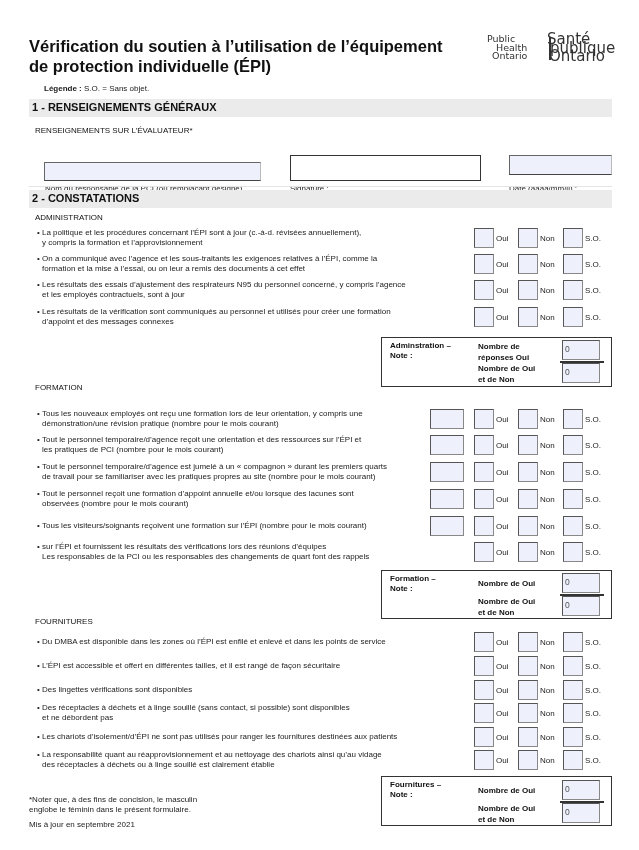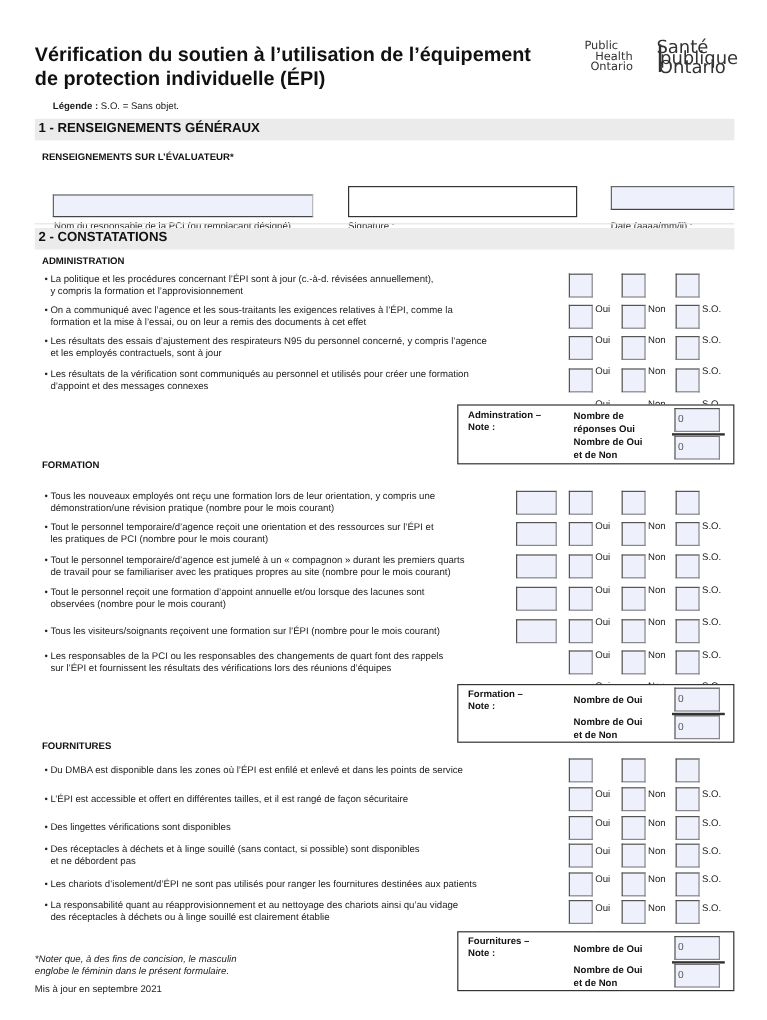--- a/index.html
+++ b/index.html
@@ -10,28 +10,28 @@
   .logo { left: 487px; top: 35px; width: 130px; height: 30px; font-family: "DejaVu Sans", sans-serif; color: #333; }
   .logo .en { position: absolute; left: 0; top: 0; font-size: 9.5px; line-height: 8.5px; }
   .logo .en span { display: block; }
   .logo .sep { position: absolute; left: 62px; top: 2px; width: 1.5px; height: 23px; background: #333; }
   .logo .fr { position: absolute; left: 60px; top: 0; font-size: 15px; line-height: 8.5px; }
   .logo .fr span { display: block; }
   .legend { left: 44px; top: 84px; font-size: 8px; }
   .legend b { font-weight: bold; }
   .section-bar { left: 29px; width: 583px; height: 18px; background: #ebebeb; }
   .section-bar span { position: absolute; left: 3px; top: 2px; font-size: 11px; font-weight: bold; color: #111; }
-  .sub-head { font-size: 8px; font-weight: bold; color: #111; }
+  .sub-head { font-size: 8px; font-weight: normal; color: #111; }
   .label { font-size: 8px; line-height: 10px; color: #222; margin-top: 44px; }
   .field { background: #eef0fb; border: 1px solid #666; border-bottom-color: #444; border-right-color: #bbb; box-sizing: border-box; }
   .field-plain { background: #fff; border: 1.5px solid #333; box-sizing: border-box; }
   .item { left: 42px; width: 380px; font-size: 8px; line-height: 10px; color: #222; }
   .item .bullet { position: absolute; left: -5px; top: 0; }
   .cb { width: 20px; height: 20px; background: #eef0fb; border: 1px solid #888; border-top-color: #555; border-left-color: #555; box-sizing: border-box; }
-  .cb-label { font-size: 8px; color: #222; margin-top: 19px; }
+  .cb-label { font-size: 8px; color: #222; }
   .count { width: 34px; height: 20px; background: #eef0fb; border: 1px solid #888; border-top-color: #555; border-left-color: #555; box-sizing: border-box; }
   .note-box { border: 1.5px solid #333; box-sizing: border-box; background: #fff; }
   .note-title { font-size: 8px; font-weight: bold; line-height: 10px; color: #111; }
   .note-lbl { font-size: 8px; font-weight: bold; line-height: 11px; color: #111; }
   .score { width: 38px; height: 20px; background: #eef0fb; border: 1px solid #888; border-top-color: #555; border-left-color: #555; box-sizing: border-box; font-size: 8.5px; padding: 3px 0 0 2px; color: #555; }
   .divline { height: 1.5px; background: #333; }
   .hr { left: 29px; width: 583px; height: 1px; background: #e4e4e4; }
   .footer { font-size: 8px; line-height: 10px; color: #222; }
 </style>
 </head>
@@ -227,22 +227,22 @@
       <div class="abs cb" style="left:474px; top:516px;"></div>
       <span class="abs cb-label" style="left:496px; top:522px;">Oui</span>
       <div class="abs cb" style="left:518px; top:516px;"></div>
       <span class="abs cb-label" style="left:540px; top:522px;">Non</span>
       <div class="abs cb" style="left:563px; top:516px;"></div>
       <span class="abs cb-label" style="left:585px; top:522px;">S.O.</span>
     </div>
     <div>
       <div class="abs item" style="top:542px;">
         <span class="bullet">•</span>
+        <div>sur l’ÉPI et fournissent les résultats des vérifications lors des réunions d’équipes</div>
         <div>Les responsables de la PCI ou les responsables des changements de quart font des rappels</div>
-        <div>sur l’ÉPI et fournissent les résultats des vérifications lors des réunions d’équipes</div>
       </div>
       <div class="abs cb" style="left:474px; top:542px;"></div>
       <span class="abs cb-label" style="left:496px; top:548px;">Oui</span>
       <div class="abs cb" style="left:518px; top:542px;"></div>
       <span class="abs cb-label" style="left:540px; top:548px;">Non</span>
       <div class="abs cb" style="left:563px; top:542px;"></div>
       <span class="abs cb-label" style="left:585px; top:548px;">S.O.</span>
     </div>
   </div>
 
@@ -348,17 +348,17 @@
   <div class="abs note-lbl" style="left:96px; top:8px;">Nombre de Oui</div>
   <div class="abs note-lbl" style="left:96px; top:26px;">
     <div>Nombre de Oui</div>
     <div>et de Non</div>
   </div>
   <div class="abs score" style="left:180px; top:3px;">0</div>
   <div class="abs divline" style="left:178px; top:24px; width:44px;"></div>
   <div class="abs score" style="left:180px; top:26px;">0</div>
 </div>
 
-<div class="abs footer" style="left:29px; top:795px;font-style:italic;">
+<div class="abs footer" style="left:29px; top:795px;">
   <div>*Noter que, à des fins de concision, le masculin</div>
   <div>englobe le féminin dans le présent formulaire.</div>
 </div>
 <div class="abs footer" style="left:29px; top:820px;">Mis à jour en septembre 2021</div>
 
 </body></html>

